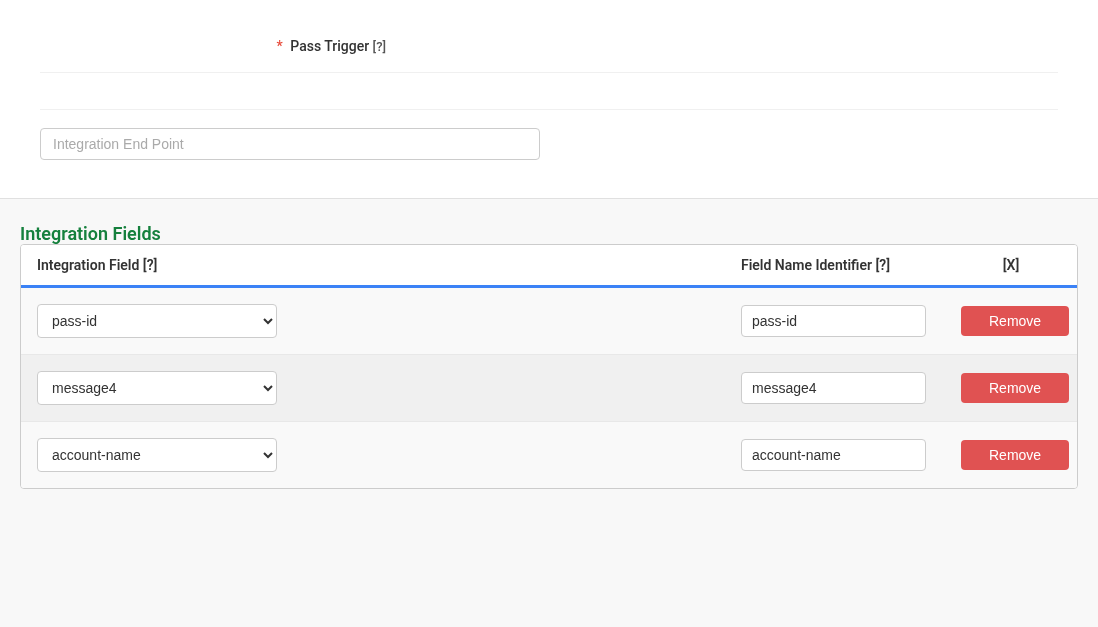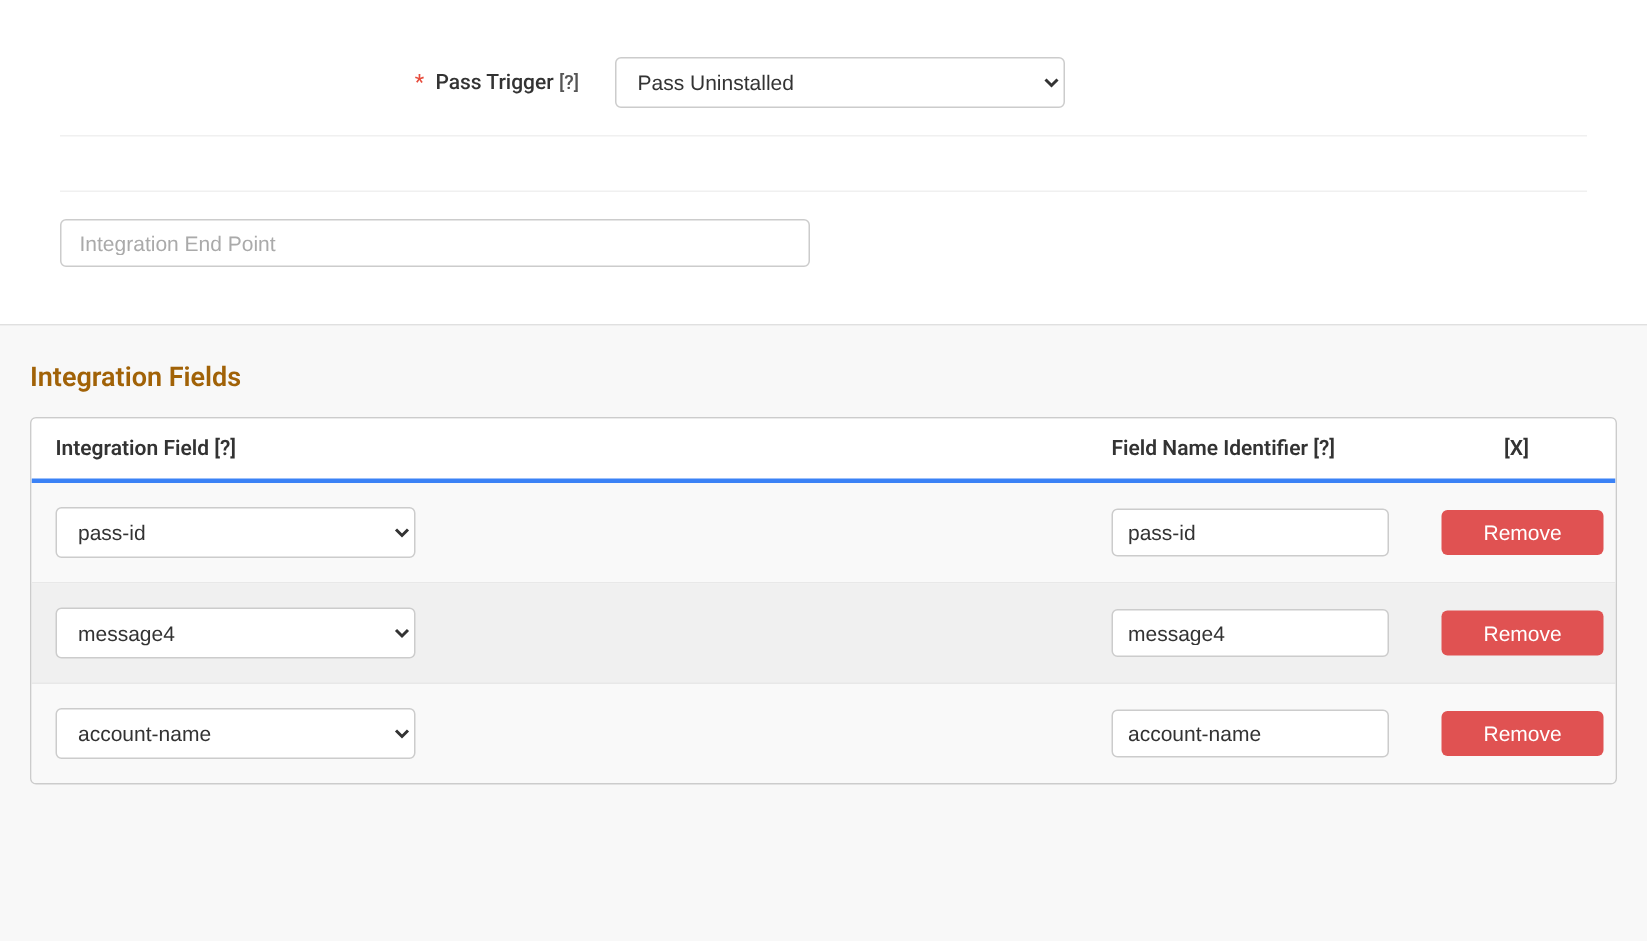--- a/index.html
+++ b/index.html
@@ -71,22 +71,21 @@
       color: #aaa;
     }
 
     .integration-fields-section {
       padding: 24px 20px;
     }
 
     .section-title {
       font-size: 18px;
       font-weight: 600;
-      color: #a16207;
-      margin-bottom: 16px;
+      color: #15803d;
     }
 
     .fields-table {
       border: 1px solid #ccc;
       border-radius: 4px;
       background: #fff;
       width: 100%;
       overflow: hidden;
     }
 
@@ -177,25 +176,20 @@
 <body>
 
 <div class="top-section">
 
   <div class="form-row">
     <div class="form-label">
       <span class="required-star">*</span>
       <span>Pass Trigger</span>
       <span class="help-text">[?]</span>
     </div>
-    <select class="form-control-select">
-      <option>Pass Uninstalled</option>
-      <option>Pass Installed</option>
-      <option>Pass Updated</option>
-    </select>
   </div>
 
   <div class="form-row">
   </div>
 
   <div class="form-row">
     <input type="text" class="form-control-input" placeholder="Integration End Point" style="">
   </div>
 </div>
 

